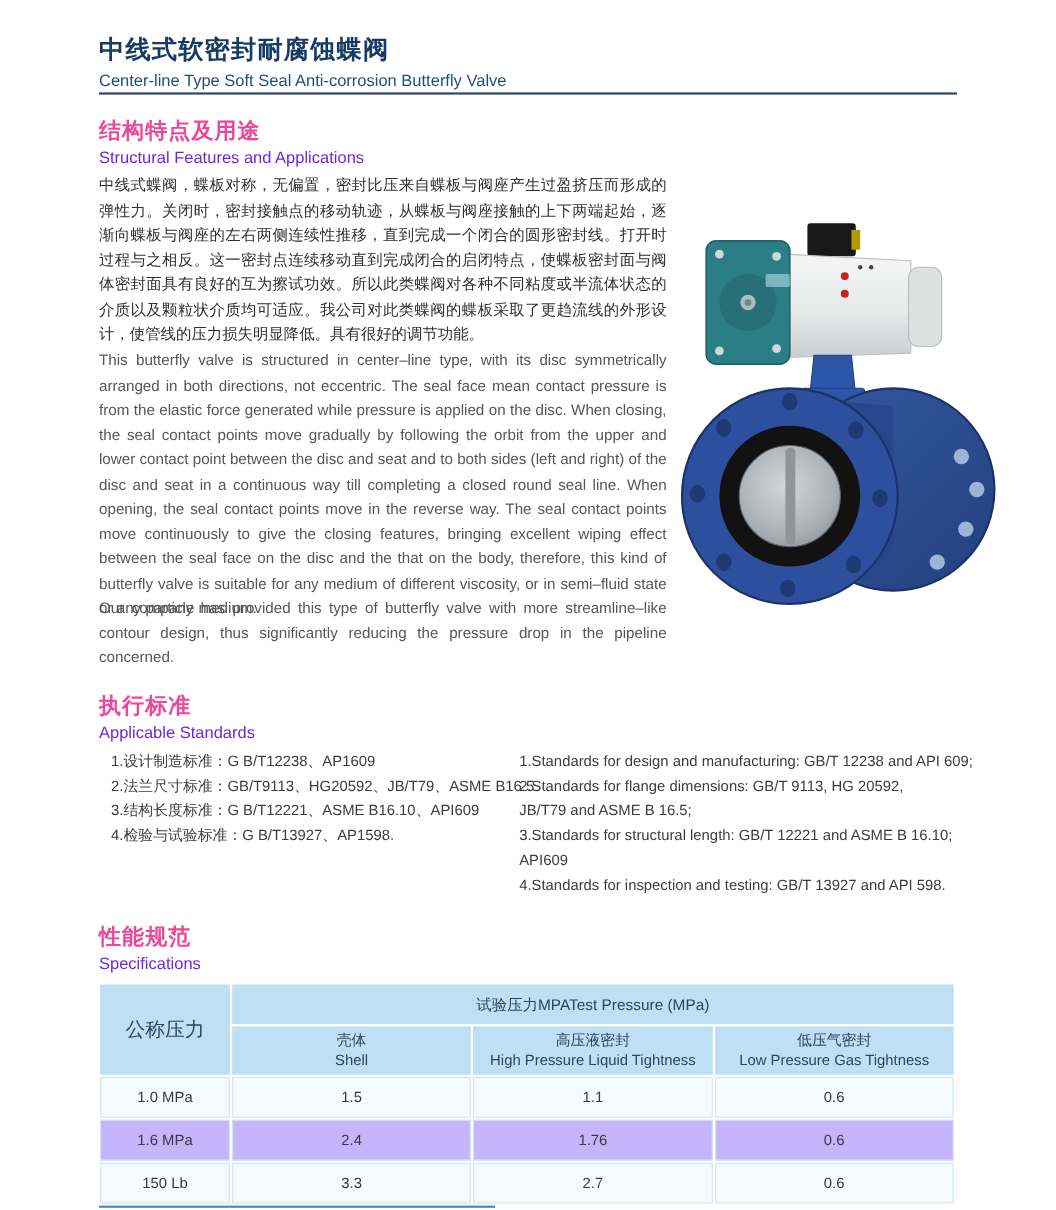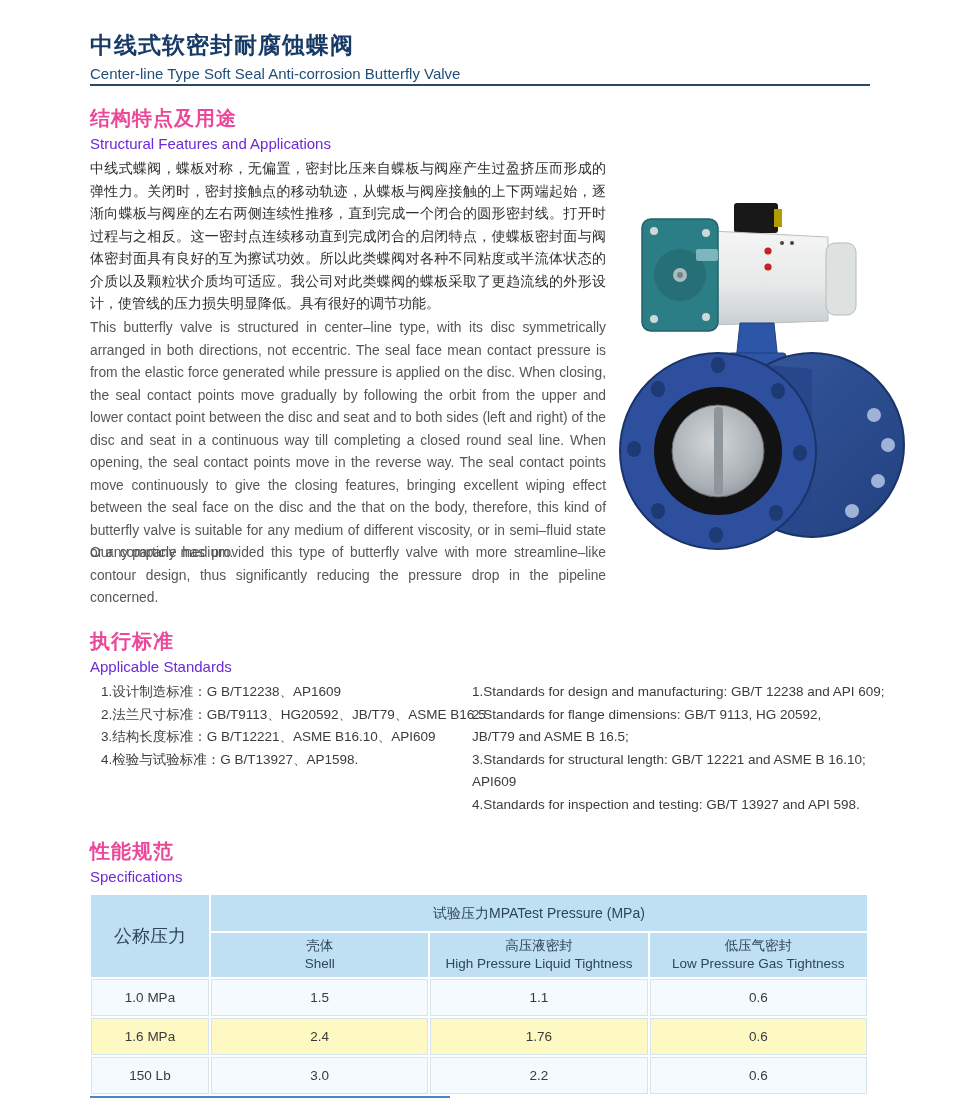--- a/index.html
+++ b/index.html
@@ -40,21 +40,21 @@
   }
   table.spec th {
     background: #bfe0f2; color: #2e455c; font-weight: normal;
     font-size: 13.5px; line-height: 18px; padding: 4px 2px; text-align: center;
   }
   table.spec td {
     font-size: 13.5px; color: #3a3a3a; text-align: center;
     padding: 10px 2px; border: 1px solid #d3e5ef;
   }
   tr.row-odd td { background: #f4fafd; }
-  tr.row-even td { background: #fef9c3; }
+  tr.row-even td { background: #c4b5fd; }
   .col-nominal { width: 118px; }
 
   .footer-rule { position: absolute; left: 90px; top: 1096px; width: 360px; height: 2px; background: #4a86c8; }
 
   
   .valve-wrap { left: 616px; top: 193px; width: 292px; height: 400px; }
 </style>
 </head>
 <body>
 
@@ -204,21 +204,21 @@
         <td>0.6</td>
       </tr>
       <tr class="row-even">
         <td>1.6 MPa</td>
         <td>2.4</td>
         <td>1.76</td>
         <td>0.6</td>
       </tr>
       <tr class="row-odd">
         <td>150 Lb</td>
-        <td>3.0</td>
-        <td>2.2</td>
+        <td>3.3</td>
+        <td>2.7</td>
         <td>0.6</td>
       </tr>
     </tbody>
   </table>
 </div>
 
 <div class="footer-rule"></div>
 
 </body></html>

